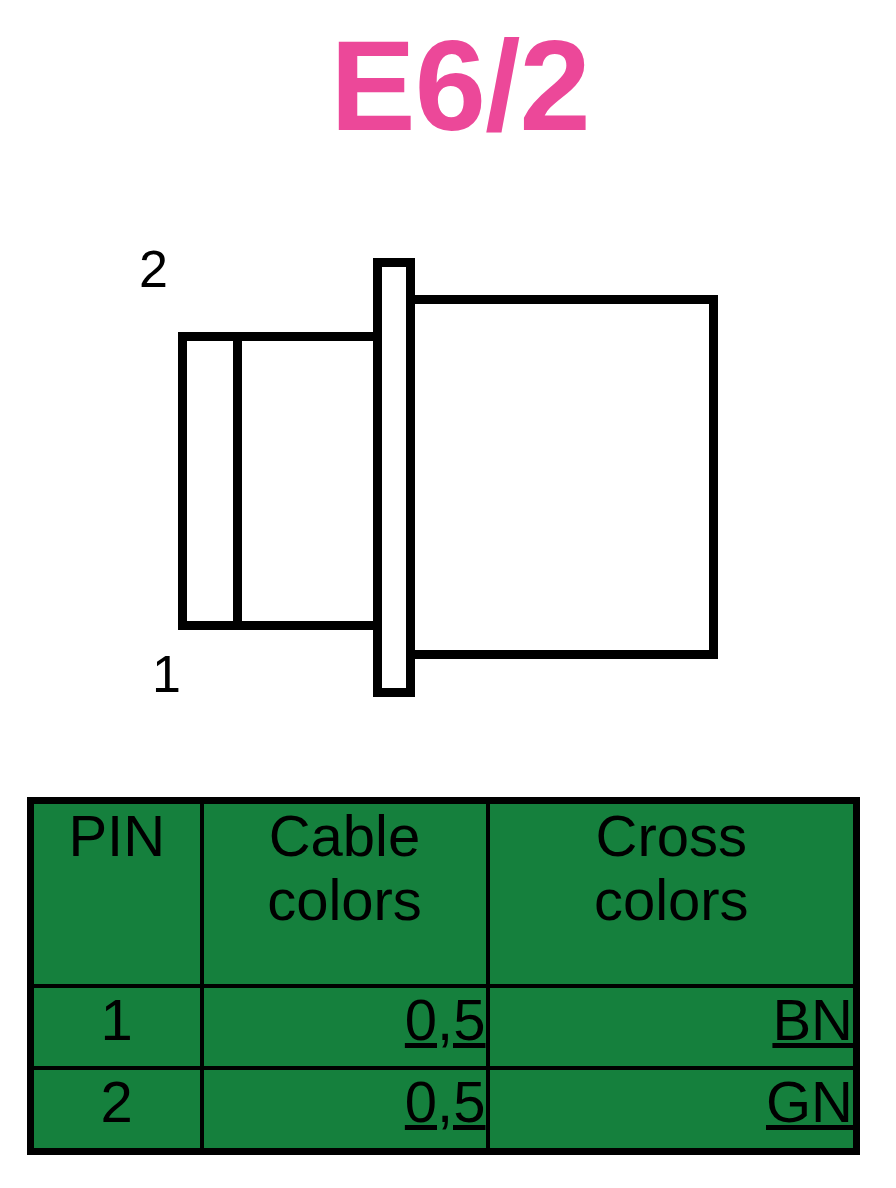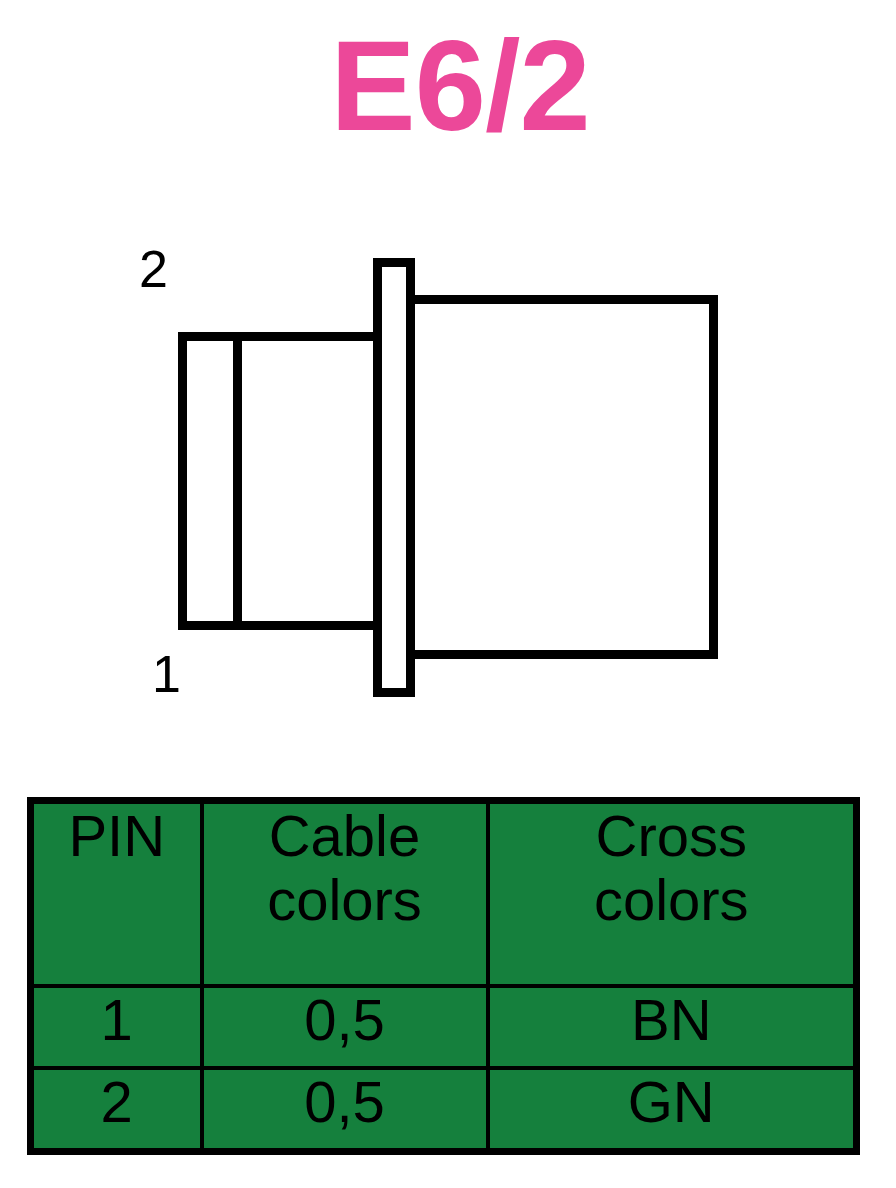--- a/index.html
+++ b/index.html
@@ -90,21 +90,21 @@
     display: block;
     white-space: pre;
   }
 
   .body-cell {
     height: 78px;
     vertical-align: middle;
     padding-bottom: 4px;
   }
   .cell-center { text-align: center; }
-  .cell-left   { text-align: center; padding-left: 22px; }
+  .cell-left   { text-align: right; padding-left: 22px; text-decoration: underline; }
 </style>
 </head>
 <body>
 
 <div id="title">E6/2</div>
 
 <div id="drawing">
   <svg width="896" height="500" viewBox="0 0 896 500">
     <g fill="#ffffff" stroke="#000000" stroke-width="9" stroke-linejoin="miter">
 

